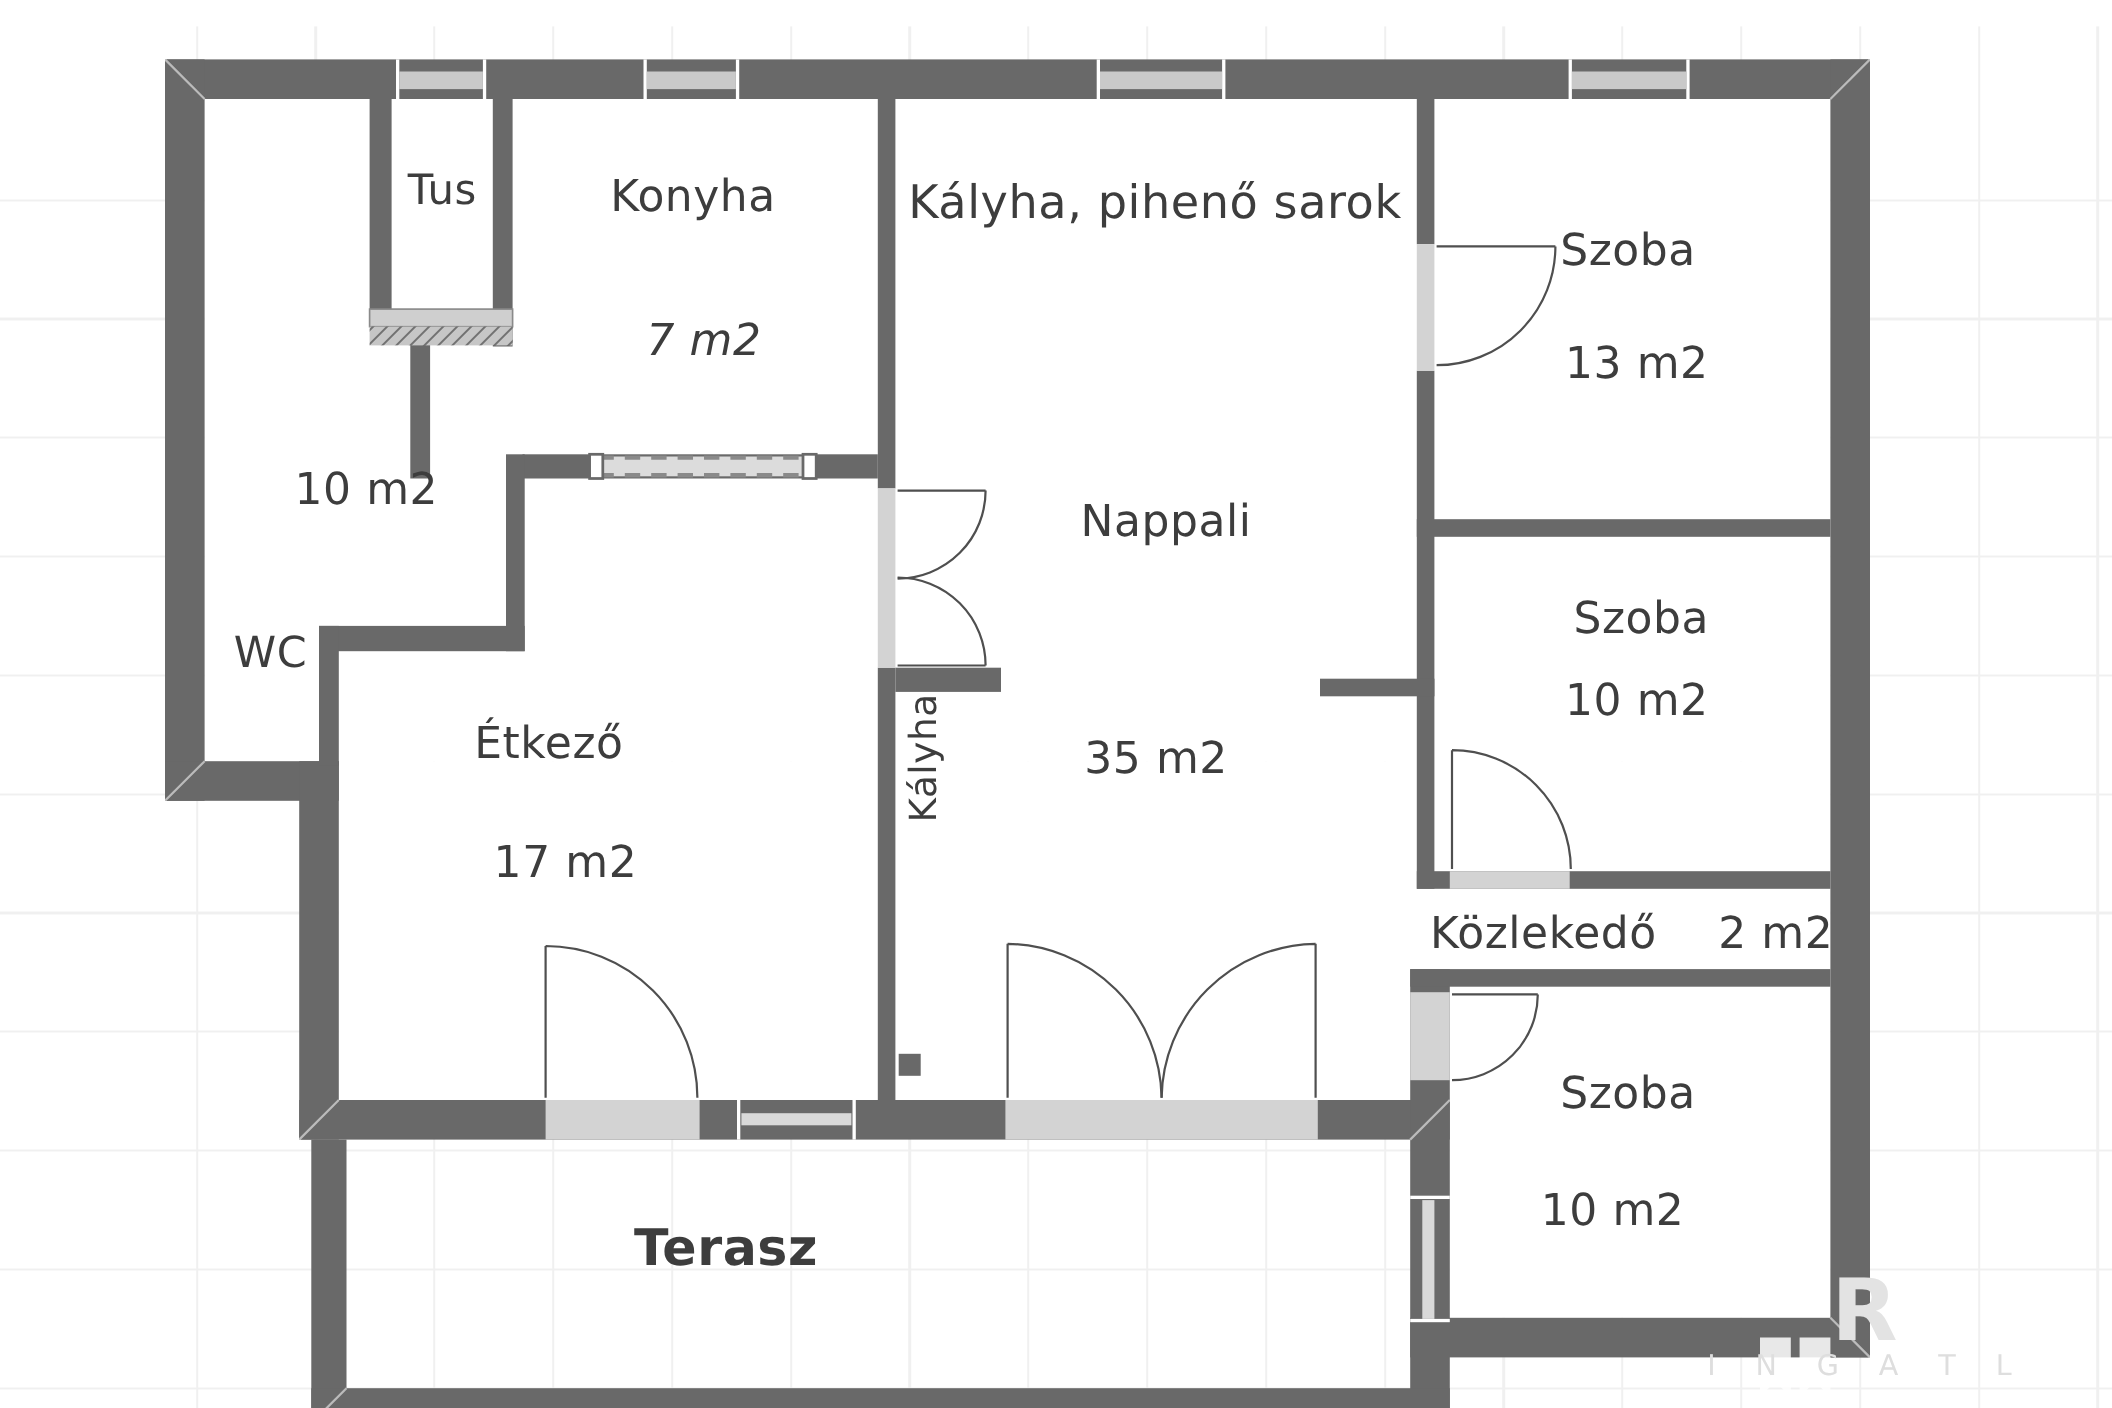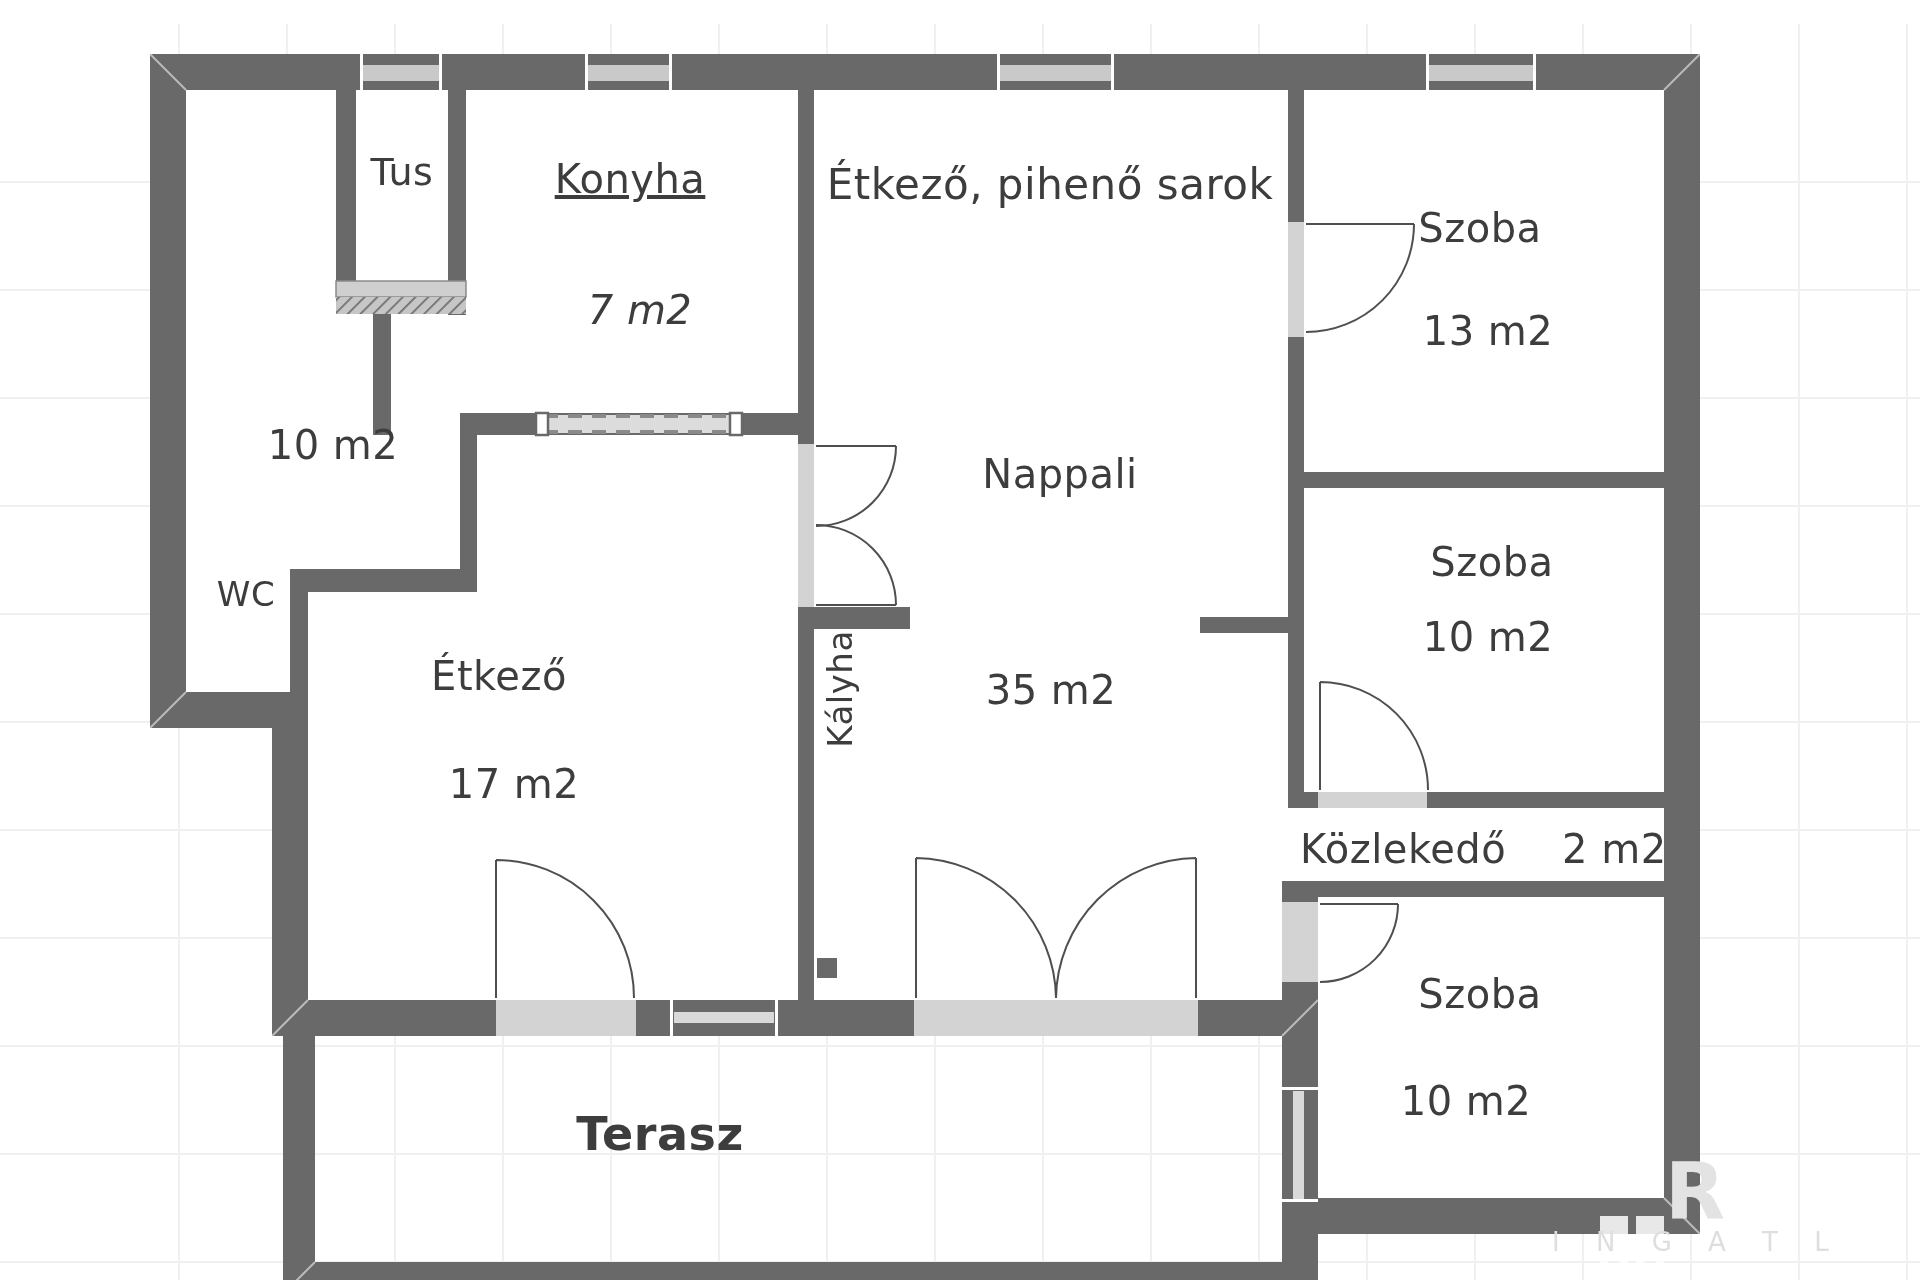--- a/index.html
+++ b/index.html
@@ -17,21 +17,21 @@
   }
   .plan svg { position:absolute; left:0; top:0; }
   .lbl {
     position:absolute;
     transform:translate(-50%,-50%);
     font-size:40px;
     color:#3d3d3d;
     white-space:nowrap;
     letter-spacing:0.5px;
   }
-  .lbl.small { font-size:34px; }
+  .lbl.small { font-size:39px; }
   .lbl.big   { font-size:46px;font-weight:bold; }
   .lbl.wide  { font-size:42px; }
   .lbl.vert  { transform:translate(-50%,-50%) rotate(-90deg); font-size:34px; }
   .lbl.anchor-left { transform:translate(0,-50%); }
   .wm-letter {
     position:absolute;
     transform:translate(-50%,-50%);
     font-size:78px; font-weight:bold;
     color:#e3e3e3;
   }
@@ -181,23 +181,23 @@
       <line x1="283" y1="1270" x2="315" y2="1238"></line>
     </g>
 
     <g fill="#ffffff" opacity="0.85">
       <path d="M1600,1192 L1628,1192 L1628,1246 L1614,1232 L1600,1246 Z"></path>
       <path d="M1636,1192 L1664,1192 L1664,1246 L1650,1232 L1636,1246 Z"></path>
     </g>
   </svg>
 
   <div class="lbl small" style="left:402px; top:148px;  font-size:38px;">Tus</div>
-  <div class="lbl" style="left:630px; top:155px;text-decoration:underline;">Konyha</div>
+  <div class="lbl" style="left:630px; top:155px;">Konyha</div>
   <div class="lbl" style="left:640px; top:286px;font-style:italic;">7 m2</div>
-  <div class="lbl wide" style="left:1050px; top:160px;">Étkező, pihenő sarok</div>
+  <div class="lbl wide" style="left:1050px; top:160px;">Kályha, pihenő sarok</div>
   <div class="lbl" style="left:1480px; top:204px;">Szoba</div>
   <div class="lbl" style="left:1488px; top:307px;">13 m2</div>
   <div class="lbl" style="left:333px; top:421px;">10 m2</div>
   <div class="lbl small" style="left:246px; top:570px;">WC</div>
   <div class="lbl" style="left:499px; top:652px;">Étkező</div>
   <div class="lbl" style="left:514px; top:760px;">17 m2</div>
   <div class="lbl" style="left:1060px; top:450px;">Nappali</div>
   <div class="lbl" style="left:1051px; top:666px;">35 m2</div>
   <div class="lbl vert" style="left:840px; top:665px;">Kályha</div>
   <div class="lbl" style="left:1492px; top:538px;">Szoba</div>

